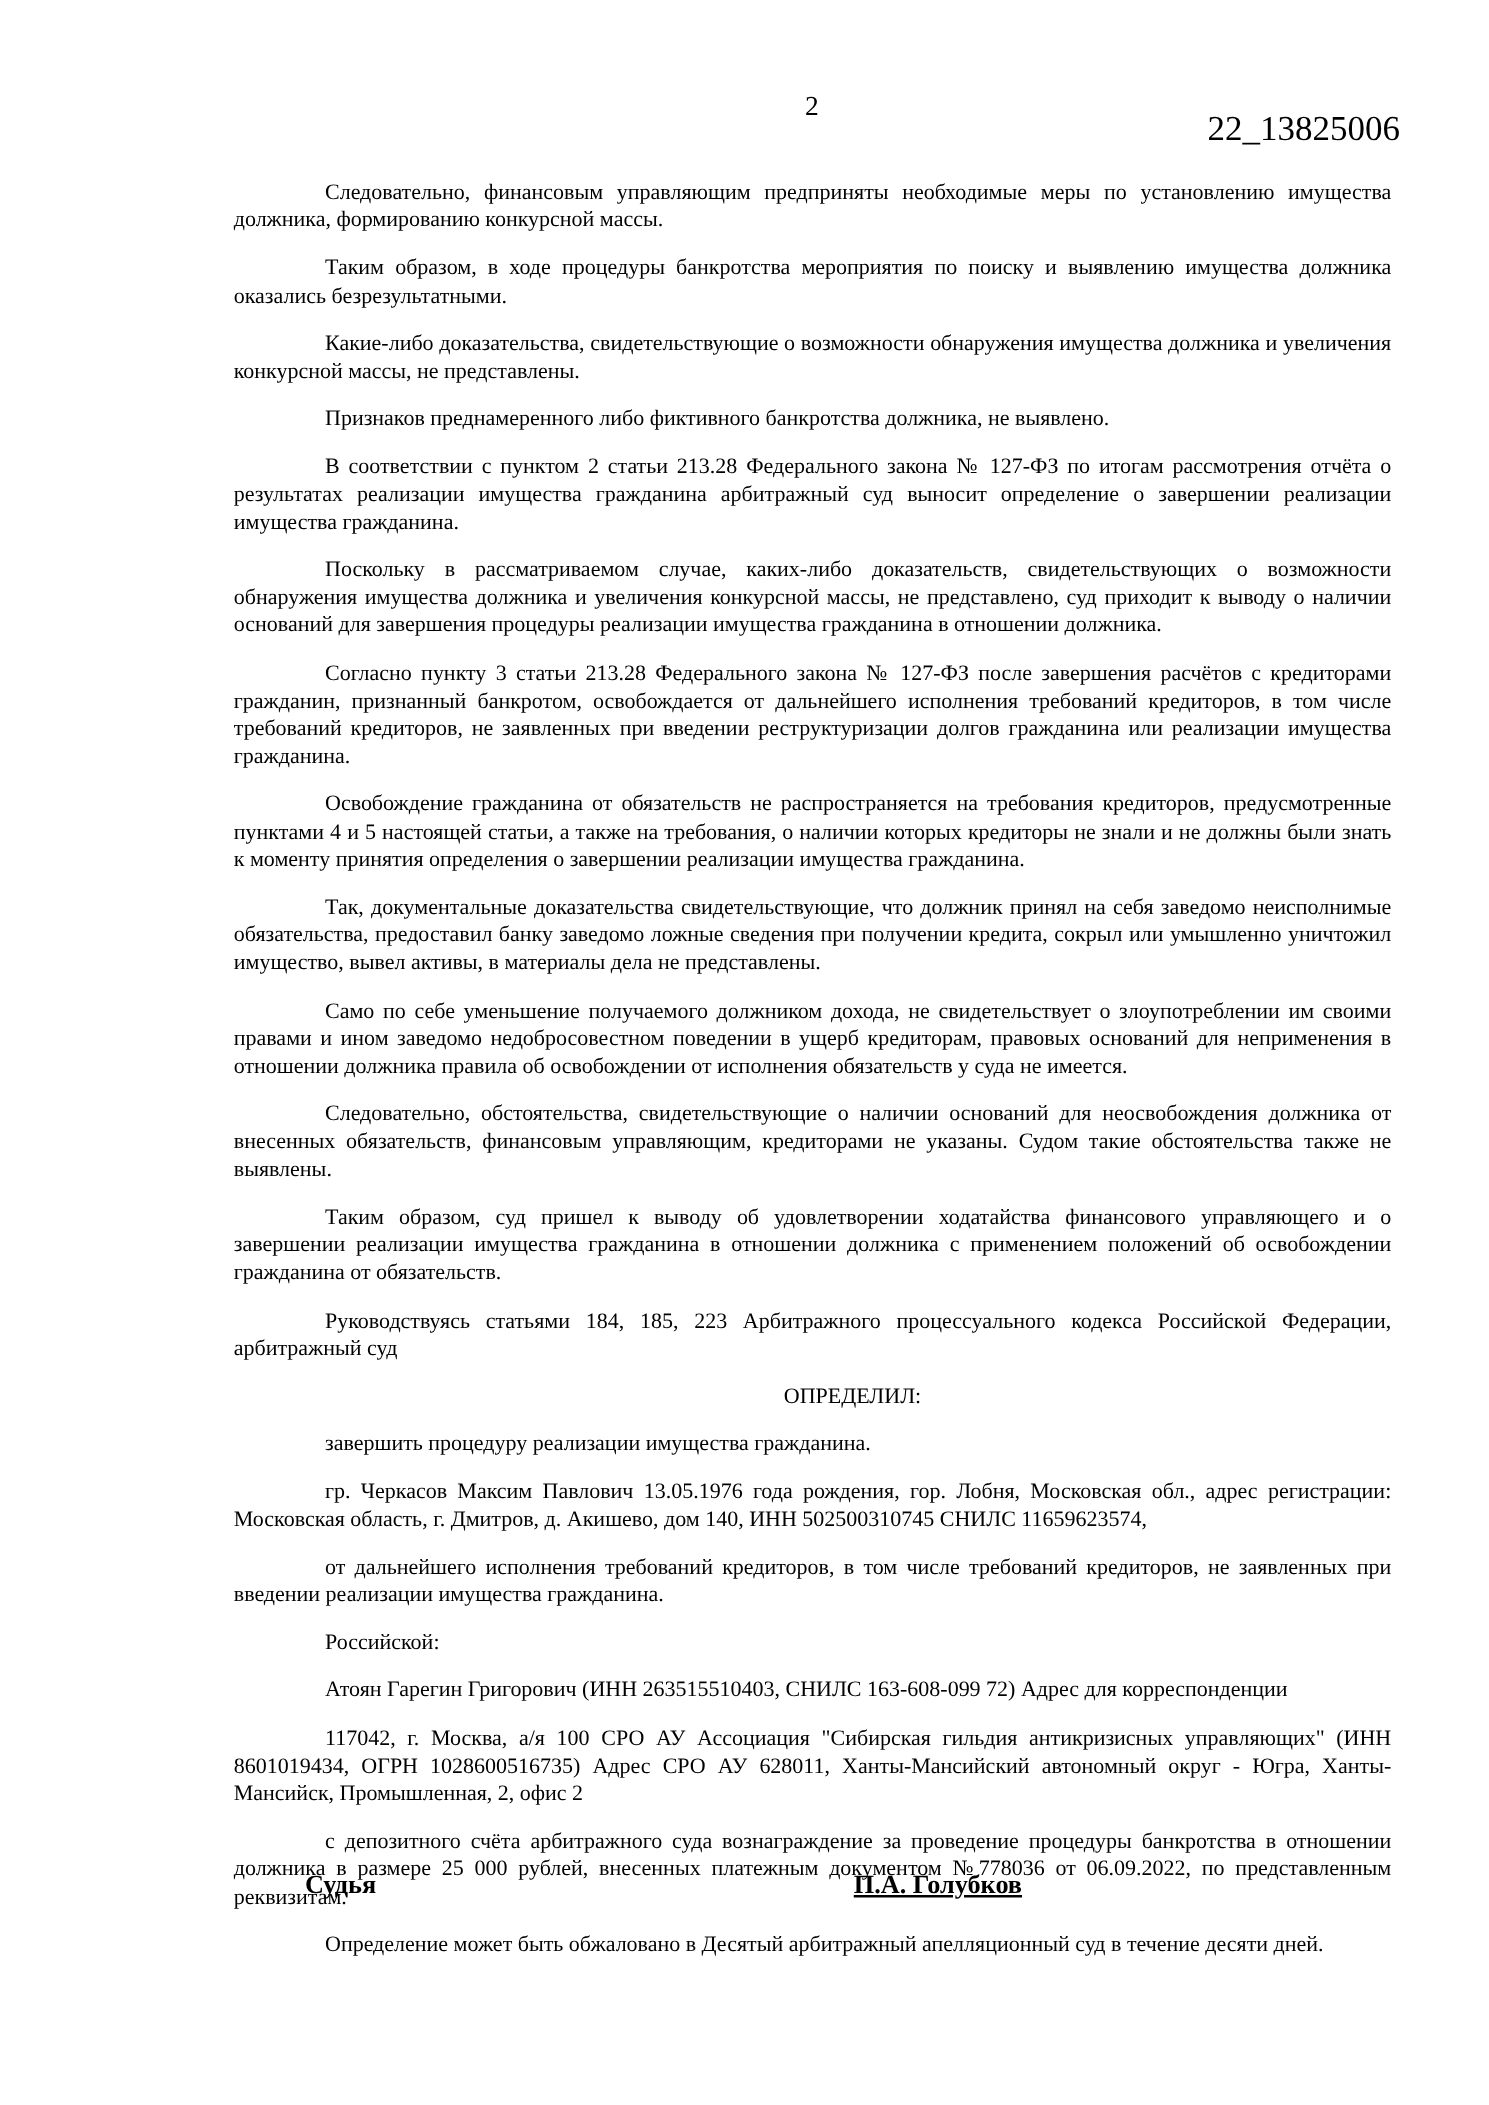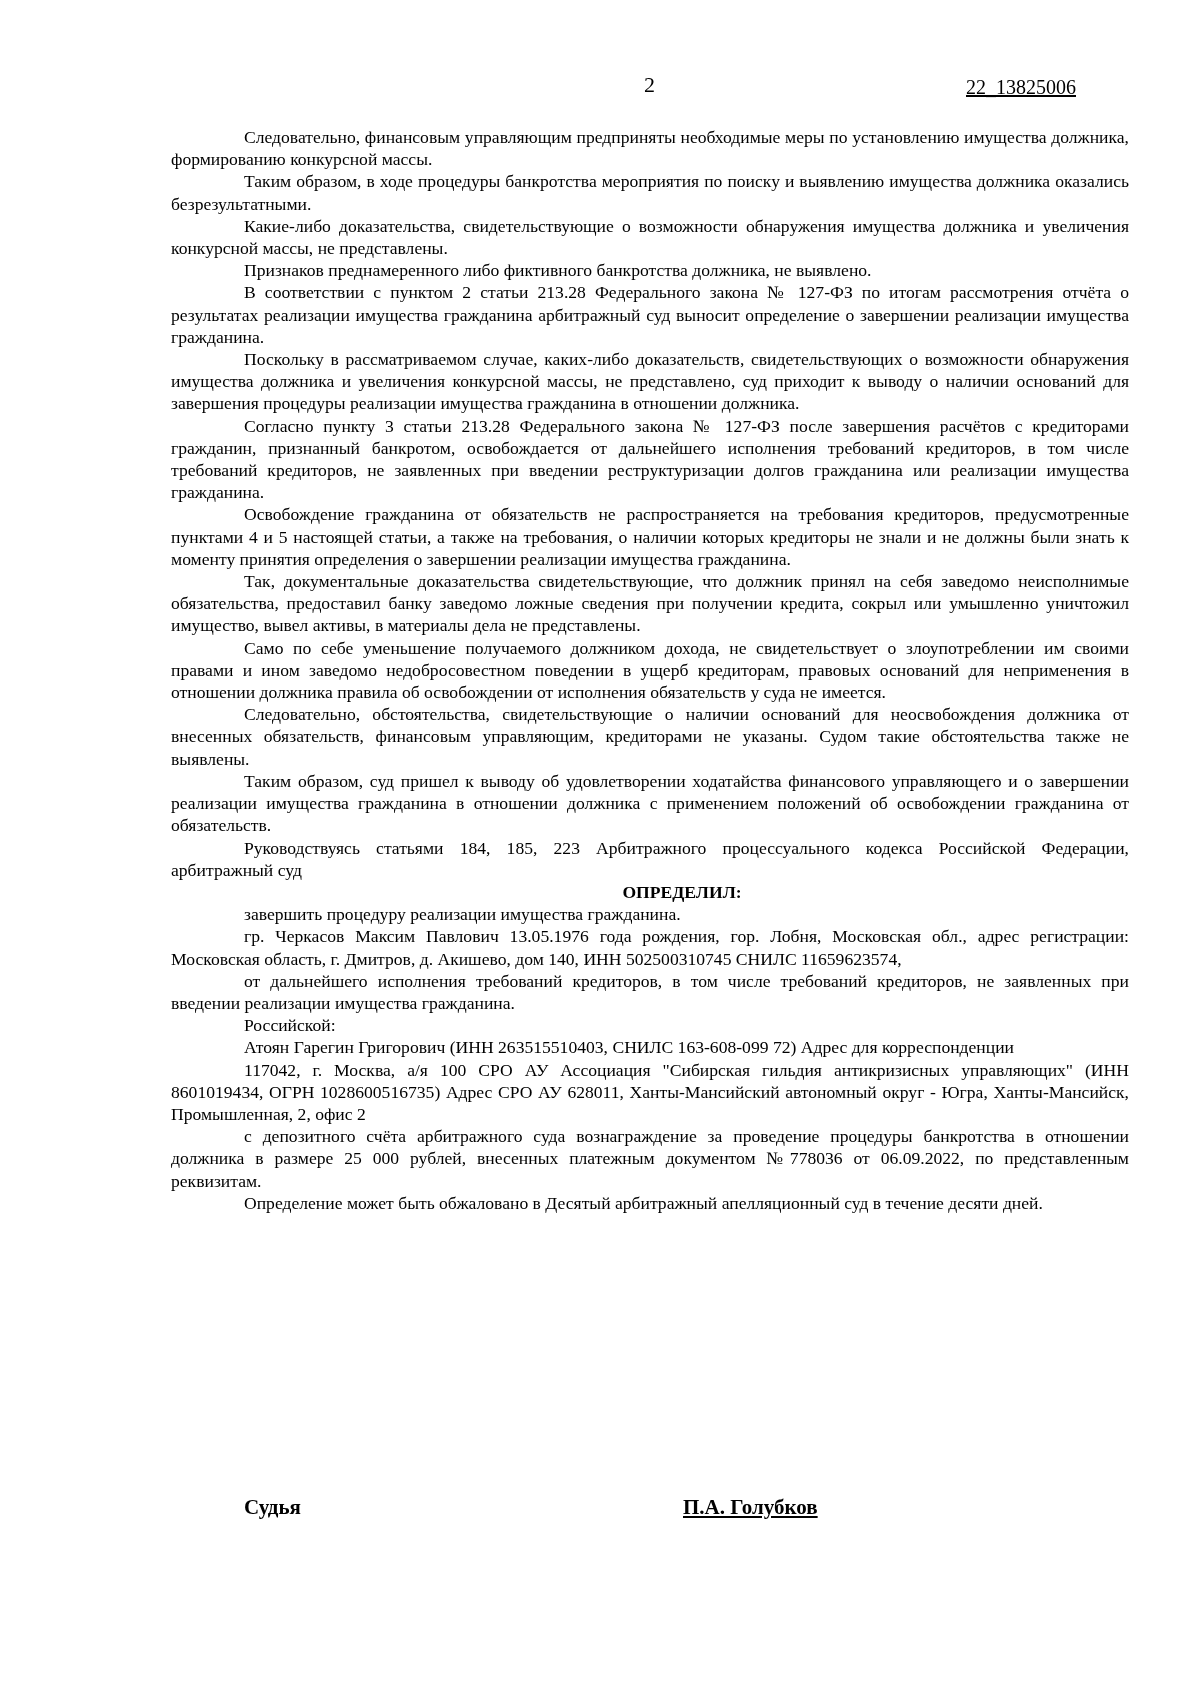--- a/index.html
+++ b/index.html
@@ -3,28 +3,28 @@
   <meta charset="utf-8">
   <style>
     html, body { margin: 0; padding: 0; background: #ffffff; }
     body { width: 1191px; height: 1684px; position: relative; overflow: hidden; }
     .page {
       position: absolute; left: 0; top: 0; width: 1191px; height: 1684px;
       background: #ffffff; color: #000000;
       font-family: "Liberation Serif", "DejaVu Serif", serif;
     }
     .hdr-num { position: absolute; left: 644px; top: 72px; font-size: 22px; }
-    .hdr-id { position: absolute; left: 966px; top: 76px; font-size: 20px; text-decoration: underline; }
+    .hdr-id { position: absolute; left: 966px; top: 88px; font-size: 28px; }
     .body {
       position: absolute; left: 171px; top: 126px; width: 958px;
       font-size: 17.6px; line-height: 22.2px; text-align: justify;
     }
-    .p { margin: 0; text-indent: 73px; }
+    .p { margin: 16px; text-indent: 73px; }
     .center-title {
-      margin: 0; text-align: center; font-weight: bold; text-indent: 0;
+      margin: 0; text-align: center; font-weight: normal; text-indent: 0;
       padding-left: 64px;
     }
     .sign { position: absolute; top: 1495px; font-size: 21px; font-weight: bold; }
     .sign.role { left: 244px; }
     .sign.name { left: 683px; text-decoration: underline; }
   </style>
 </head>
 <body>
 
 <div class="page">

